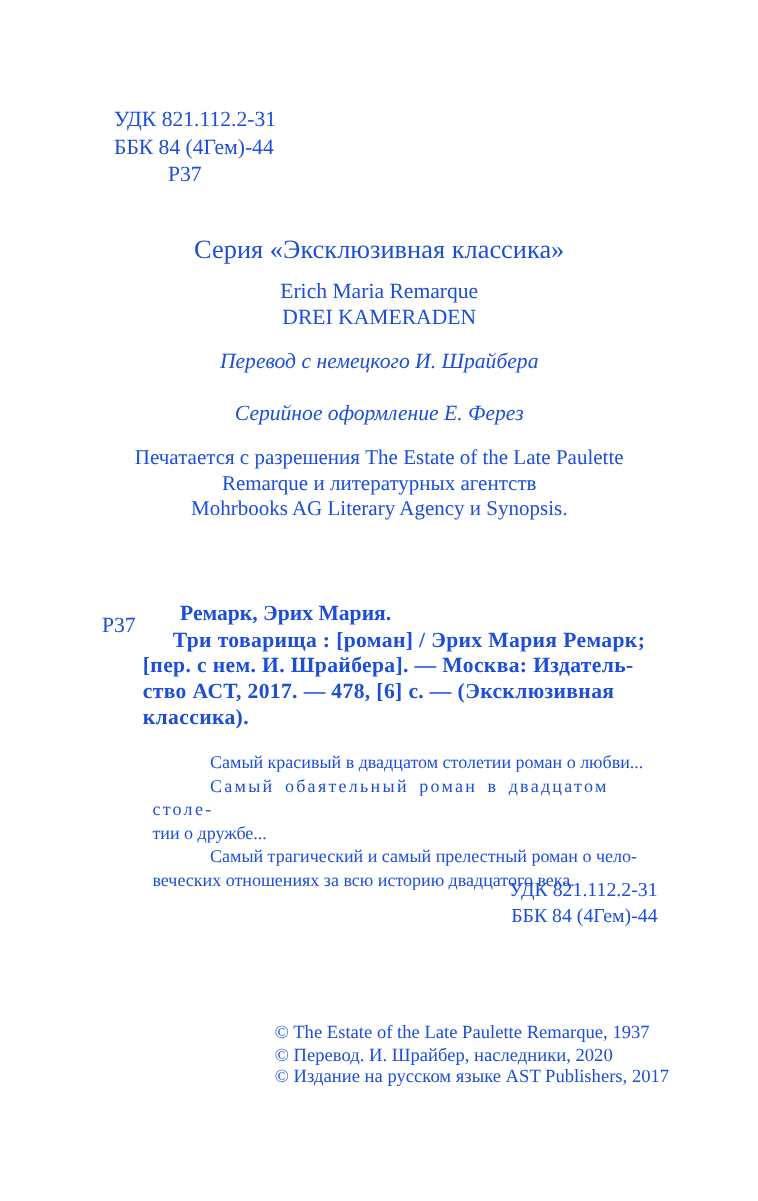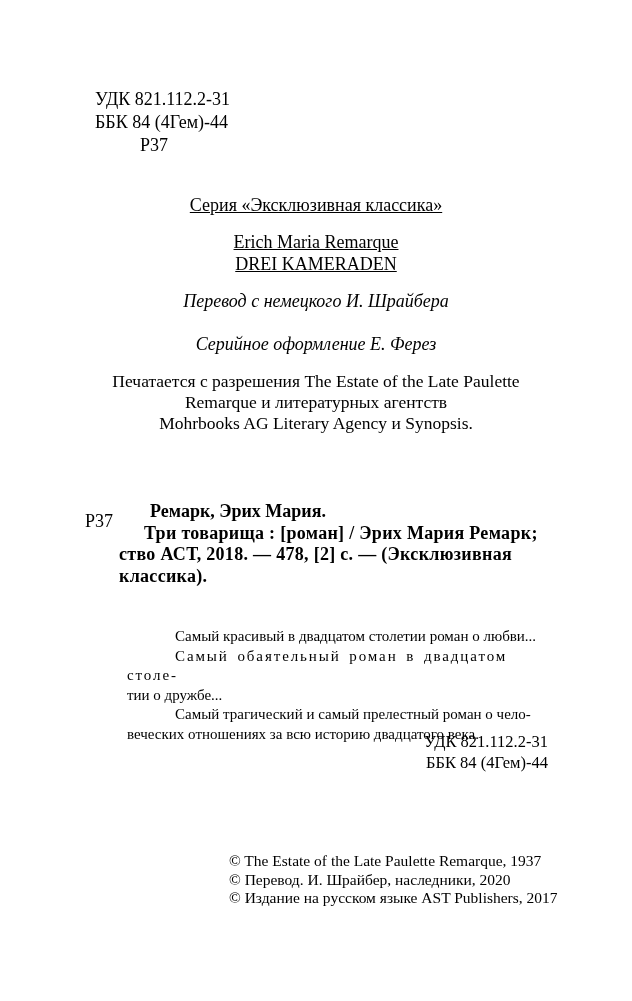--- a/index.html
+++ b/index.html
@@ -5,21 +5,21 @@
   html, body {
     margin: 0;
     padding: 0;
     background: #ffffff;
   }
   .page {
     position: relative;
     width: 632px;
     height: 1001px;
     background: #ffffff;
-    color: #000000;
+    color: #1d4ed8;
     font-family: "Liberation Serif", "DejaVu Serif", serif;
     overflow: hidden;
   }
   .abs { position: absolute; }
   .centered {
     left: 40px;
     width: 552px;
     text-align: center;
   }
   .line { display: block; }
@@ -29,28 +29,26 @@
     left: 95px;
     top: 88px;
     font-size: 18px;
     line-height: 23px;
     white-space: nowrap;
   }
   .top-codes .code-r { margin-left: 45px; }
 
   .series-line {
     top: 195px;
-    font-size: 18px;
-    text-decoration: underline;
+    font-size: 22px;
   }
   .author-title {
     top: 231px;
     font-size: 18px;
     line-height: 22px;
-    text-decoration: underline;
   }
   .translation-credit {
     top: 291px;
     font-size: 18px;
     font-style: italic;
   }
   .design-credit {
     top: 334px;
     font-size: 18px;
     font-style: italic;
@@ -151,21 +149,22 @@
     <span class="line">Mohrbooks AG Literary Agency и Synopsis.</span>
   </div>
 
   <div class="abs centered design-credit">Серийное оформление Е. Ферез</div>
 
   <div class="abs catalog-card">
     <div class="card-heading">Ремарк, Эрих Мария.</div>
     <div class="card-code">Р37</div>
     <div class="card-body">
       <span class="line first">Три товарища : [роман] / Эрих Мария Ремарк;</span>
-      <span class="line">ство АСТ, 2018. — 478, [2] с. — (Эксклюзивная</span>
+      <span class="line">[пер. с нем. И. Шрайбера]. — Москва: Издатель-</span>
+      <span class="line">ство АСТ, 2017. — 478, [6] с. — (Эксклюзивная</span>
       <span class="line">классика).</span>
     </div>
   </div>
 
 
   <div class="abs annotation">
     <span class="line indent">Самый красивый в двадцатом столетии роман о любви...</span>
     <span class="line indent spaced">Самый обаятельный роман в двадцатом столе-</span>
     <span class="line">тии о дружбе...</span>
     <span class="line indent">Самый трагический и самый прелестный роман о чело-</span>

